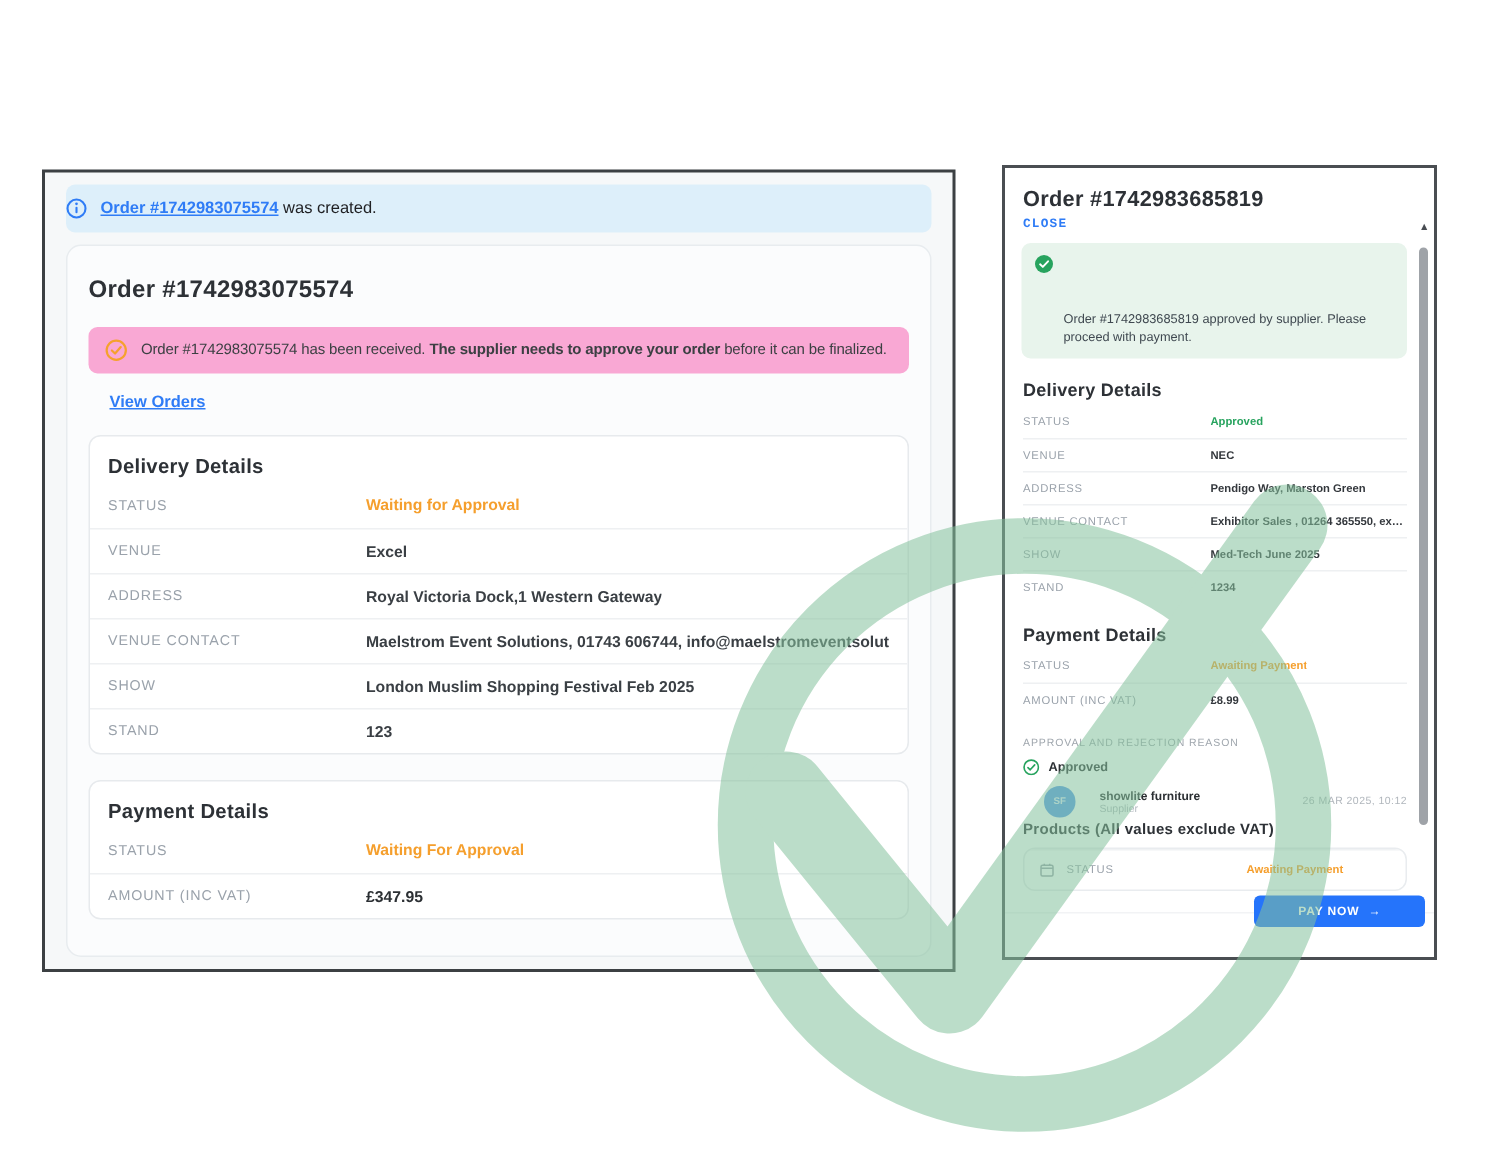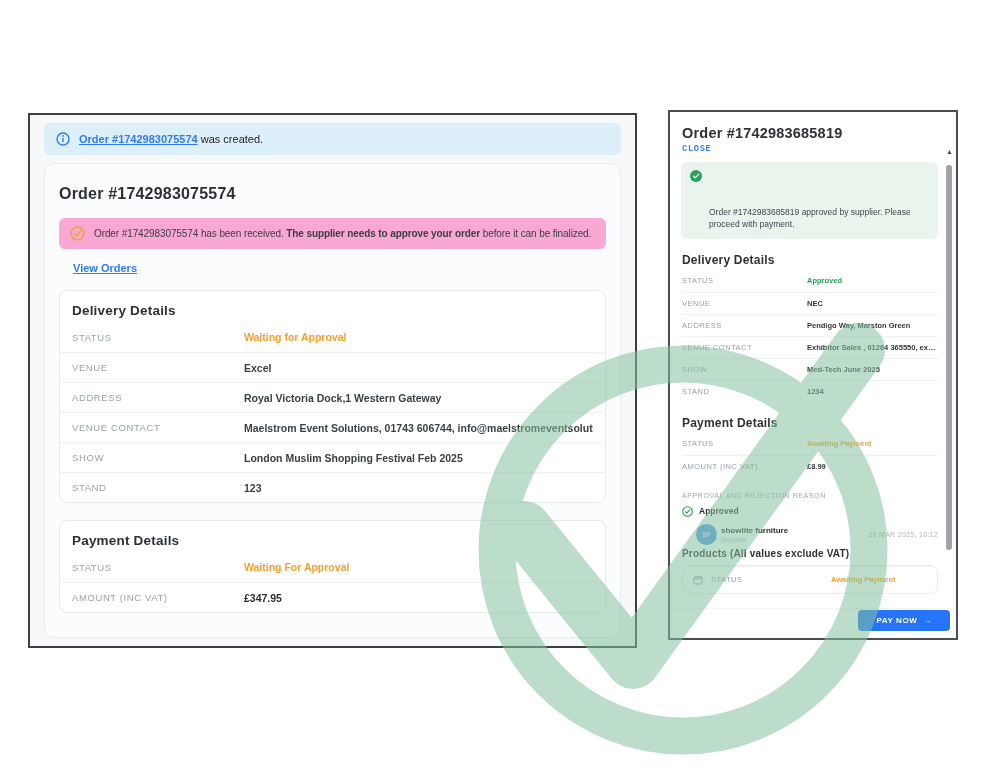--- a/index.html
+++ b/index.html
@@ -7,21 +7,21 @@
   body { font-family: "Liberation Sans", sans-serif; color: #33373c; position: relative; }
 
   
   .panel-left {
     position: absolute; left: 28px; top: 113px; width: 609px; height: 535px;
     border: 2px solid #3c4043; background: #f6f8f9; z-index: 1;
   }
   .info-banner {
     position: absolute; left: 14px; right: 14px; top: 8px; height: 32px;
     background: #ddeffa; border-radius: 6px;
-    display: flex; align-items: center; padding: 0 12px; gap: 9px;
+    display: flex; align-items: center; padding: 0 0; gap: 9px;
   }
   .info-banner .txt { font-size: 11px; color: #202124; }
   .info-banner a { color: #2f7cf6; font-weight: 700; text-decoration: underline; }
   .big-card {
     position: absolute; left: 14px; right: 14px; top: 48px; bottom: 8px;
     background: #fbfcfd; border: 1px solid #e8ecef; border-radius: 10px;
     padding: 12px 14px;
   }
   .order-title { font-size: 16px; font-weight: 700; color: #2d3136; margin-top: 9px; letter-spacing: .2px; }
   .notice {
@@ -64,37 +64,37 @@
   .r-row + .r-row { border-top: 1px solid #eef0f2; }
   .r-row .lbl { width: 125px; flex: 0 0 125px; font-size: 7.5px; color: #9aa2ab; letter-spacing: .5px; }
   .r-row .val { font-size: 7.5px; font-weight: 700; color: #33373c; white-space: nowrap; overflow: hidden; }
   .approval { margin: 15px 18px 0 12px; }
   .approval .sec-lbl { font-size: 7px; color: #a0a7ae; letter-spacing: .6px; }
   .appr-row { display: flex; align-items: center; gap: 6px; margin-top: 7px; }
   .appr-row .txt { font-size: 8.5px; font-weight: 700; color: #2b2f33; }
   .supplier-row { display: flex; align-items: center; margin: 7px 0 0 14px; }
   .avatar { width: 21px; height: 21px; border-radius: 50%; background: #5598ea; color: #dce9fb;
     font-size: 6.5px; font-weight: 700; display: flex; align-items: center; justify-content: center; flex: 0 0 21px; }
-  .supplier-meta { margin-left: 4px; }
+  .supplier-meta { margin-left: 16px; }
   .supplier-name { font-size: 8px; font-weight: 700; color: #2b2f33; }
   .supplier-role { font-size: 7px; color: #b3bac0; margin-top: 1px; }
   .timestamp { margin-left: auto; font-size: 7px; color: #b0b6bc; letter-spacing: .3px; }
   .products-h2 { font-size: 10px; margin-top: 3px; }
   .product-card { margin: 6px 18px 0 12px; border: 1px solid #e9ecef; border-radius: 8px; overflow: hidden; background:#fff; }
   .prod-top { display: flex; align-items: center; padding: 11px 10px; }
   .prod-name { font-size: 8px; font-weight: 600; color: #33373c; margin-left: 12px; }
   .kebab { margin-left: auto; font-size: 11px; color: #53575b; line-height: 10px; cursor: pointer; }
   .prod-status { position: relative; display: flex; align-items: center; padding: 8px 10px; border-top: 1px solid #f0f2f4; }
   .prod-status .lbl { font-size: 7.5px; color: #9aa2ab; letter-spacing: .5px; margin-left: 8px; }
   .prod-status .val { position: absolute; left: 148px; font-size: 7.5px; font-weight: 700; }
   .rp-footer { position: absolute; left: 0; right: 0; bottom: 0; height: 30px; background: #ffffff; border-top: 1px solid #f2f3f5; z-index: 2; }
   .pay-btn {
-    position: absolute; right: 6px; bottom: 7px; background: #2574fb; color: #ffffff;
+    position: absolute; right: 6px; bottom: 20px; background: #2574fb; color: #ffffff;
     border: none; border-radius: 4px; font-family: inherit; font-size: 8px; font-weight: 700;
-    letter-spacing: .6px; padding: 6px 18px; display: flex; align-items: center; gap: 6px; cursor: pointer;
+    letter-spacing: .6px; padding: 6px 29px; display: flex; align-items: center; gap: 6px; cursor: pointer;
   }
   
   .scrollbar { position: absolute; top: 36px; bottom: 30px; right: 2px; width: 9px; z-index: 3; }
   .scroll-up { position: absolute; top: 0; left: 0; right: 0; text-align: center; font-size: 7px; color: #494d52; cursor: pointer; }
   .scroll-thumb { position: absolute; top: 17px; left: 1px; width: 6px; height: 385px; background: #9fa3a8; border-radius: 3px; cursor: pointer; }
 
   
   .watermark { position: absolute; left: 0; top: 0; width: 990px; height: 768px; z-index: 40; pointer-events: none; opacity: .55; }
 
   .icon { flex: 0 0 auto; display: inline-flex; }

